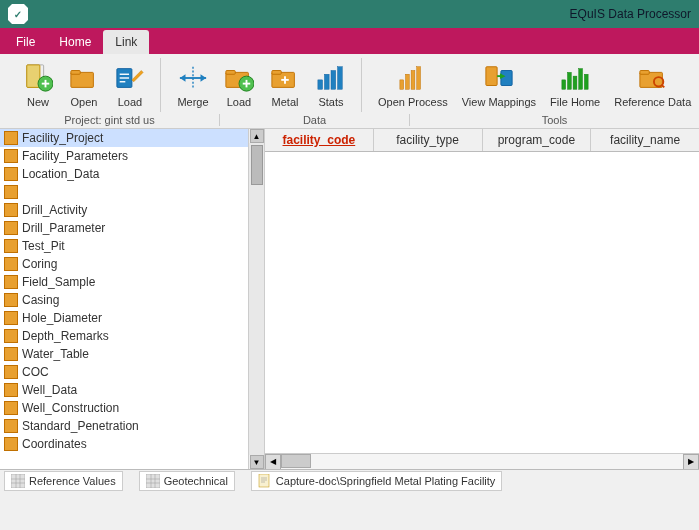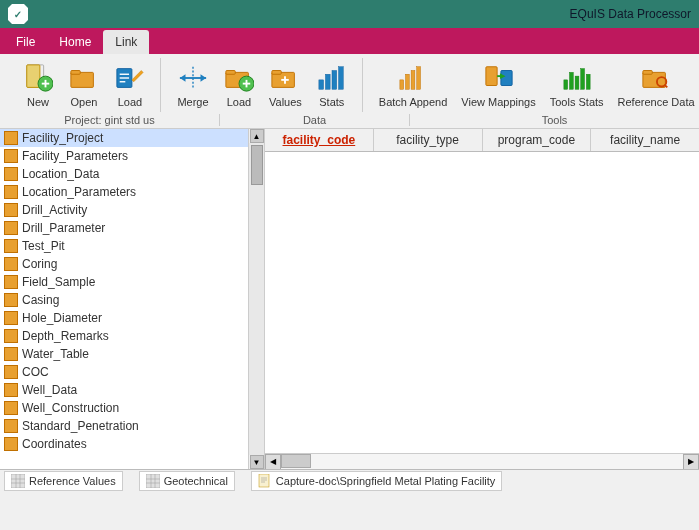--- a/index.html
+++ b/index.html
@@ -312,21 +312,21 @@
       </div>
       <div class="ribbon-btn">
         <div class="ribbon-btn-icon">
           <svg viewBox="0 0 32 32" width="30" height="30">
             <rect x="2" y="10" width="24" height="16" rx="1" fill="#e8a030" stroke="#c07000" stroke-width="1"></rect>
             <rect x="2" y="8" width="10" height="4" rx="1" fill="#e8a030" stroke="#c07000" stroke-width="1"></rect>
             <line x1="16" y1="14" x2="16" y2="22" stroke="white" stroke-width="2"></line>
             <line x1="12" y1="18" x2="20" y2="18" stroke="white" stroke-width="2"></line>
           </svg>
         </div>
-        <div class="ribbon-btn-label">Values</div>
+        <div class="ribbon-btn-label">Metal</div>
       </div>
       <div class="ribbon-btn">
         <div class="ribbon-btn-icon">
           <svg viewBox="0 0 32 32" width="30" height="30">
             <rect x="2" y="18" width="5" height="10" fill="#2080c0" stroke="#1060a0" stroke-width="0.5"></rect>
             <rect x="9" y="12" width="5" height="16" fill="#2080c0" stroke="#1060a0" stroke-width="0.5"></rect>
             <rect x="16" y="8" width="5" height="20" fill="#2080c0" stroke="#1060a0" stroke-width="0.5"></rect>
             <rect x="23" y="4" width="5" height="24" fill="#2080c0" stroke="#1060a0" stroke-width="0.5"></rect>
           </svg>
         </div>
@@ -337,21 +337,21 @@
     <div class="ribbon-group">
       <div class="ribbon-btn">
         <div class="ribbon-btn-icon">
           <svg viewBox="0 0 32 32" width="30" height="30">
             <rect x="2" y="18" width="4" height="10" fill="#e8a030" stroke="#c07000" stroke-width="0.5"></rect>
             <rect x="8" y="12" width="4" height="16" fill="#e8a030" stroke="#c07000" stroke-width="0.5"></rect>
             <rect x="14" y="8" width="4" height="20" fill="#e8a030" stroke="#c07000" stroke-width="0.5"></rect>
             <rect x="20" y="4" width="4" height="24" fill="#e8a030" stroke="#c07000" stroke-width="0.5"></rect>
           </svg>
         </div>
-        <div class="ribbon-btn-label">Batch Append</div>
+        <div class="ribbon-btn-label">Open Process</div>
       </div>
       <div class="ribbon-btn">
         <div class="ribbon-btn-icon">
           <svg viewBox="0 0 32 32" width="30" height="30">
             <rect x="2" y="4" width="12" height="20" rx="1" fill="#e8a030" stroke="#c07000" stroke-width="1"></rect>
             <rect x="18" y="8" width="12" height="16" rx="1" fill="#2080c0" stroke="#1060a0" stroke-width="1"></rect>
             <line x1="14" y1="14" x2="18" y2="14" stroke="#20a020" stroke-width="2"></line>
             <polygon points="17,11 23,14 17,17" fill="#20a020"></polygon>
           </svg>
         </div>
@@ -360,21 +360,21 @@
       <div class="ribbon-btn">
         <div class="ribbon-btn-icon">
           <svg viewBox="0 0 32 32" width="30" height="30">
             <rect x="2" y="18" width="4" height="10" fill="#20a020" stroke="#108010" stroke-width="0.5"></rect>
             <rect x="8" y="10" width="4" height="18" fill="#20a020" stroke="#108010" stroke-width="0.5"></rect>
             <rect x="14" y="14" width="4" height="14" fill="#20a020" stroke="#108010" stroke-width="0.5"></rect>
             <rect x="20" y="6" width="4" height="22" fill="#20a020" stroke="#108010" stroke-width="0.5"></rect>
             <rect x="26" y="12" width="4" height="16" fill="#20a020" stroke="#108010" stroke-width="0.5"></rect>
           </svg>
         </div>
-        <div class="ribbon-btn-label">Tools Stats</div>
+        <div class="ribbon-btn-label">File Home</div>
       </div>
       <div class="ribbon-btn">
         <div class="ribbon-btn-icon">
           <svg viewBox="0 0 32 32" width="30" height="30">
             <rect x="2" y="10" width="24" height="16" rx="1" fill="#e8a030" stroke="#c07000" stroke-width="1"></rect>
             <rect x="2" y="8" width="10" height="4" rx="1" fill="#e8a030" stroke="#c07000" stroke-width="1"></rect>
             <circle cx="22" cy="20" r="5" fill="none" stroke="#cc4400" stroke-width="2"></circle>
             <line x1="25" y1="23" x2="28" y2="26" stroke="#cc4400" stroke-width="2"></line>
           </svg>
         </div>
@@ -409,21 +409,20 @@
           <div class="list-item">
             <div style="width: 14px; height: 14px; background: rgb(232, 160, 48); border: 1px solid rgb(192, 112, 0); flex-shrink: 0;"></div>
             <span>Facility_Parameters</span>
           </div>
           <div class="list-item">
             <div style="width: 14px; height: 14px; background: rgb(232, 160, 48); border: 1px solid rgb(192, 112, 0); flex-shrink: 0;"></div>
             <span>Location_Data</span>
           </div>
           <div class="list-item">
             <div style="width: 14px; height: 14px; background: rgb(232, 160, 48); border: 1px solid rgb(192, 112, 0); flex-shrink: 0;"></div>
-            <span>Location_Parameters</span>
           </div>
           <div class="list-item">
             <div style="width: 14px; height: 14px; background: rgb(232, 160, 48); border: 1px solid rgb(192, 112, 0); flex-shrink: 0;"></div>
             <span>Drill_Activity</span>
           </div>
           <div class="list-item">
             <div style="width: 14px; height: 14px; background: rgb(232, 160, 48); border: 1px solid rgb(192, 112, 0); flex-shrink: 0;"></div>
             <span>Drill_Parameter</span>
           </div>
           <div class="list-item">

